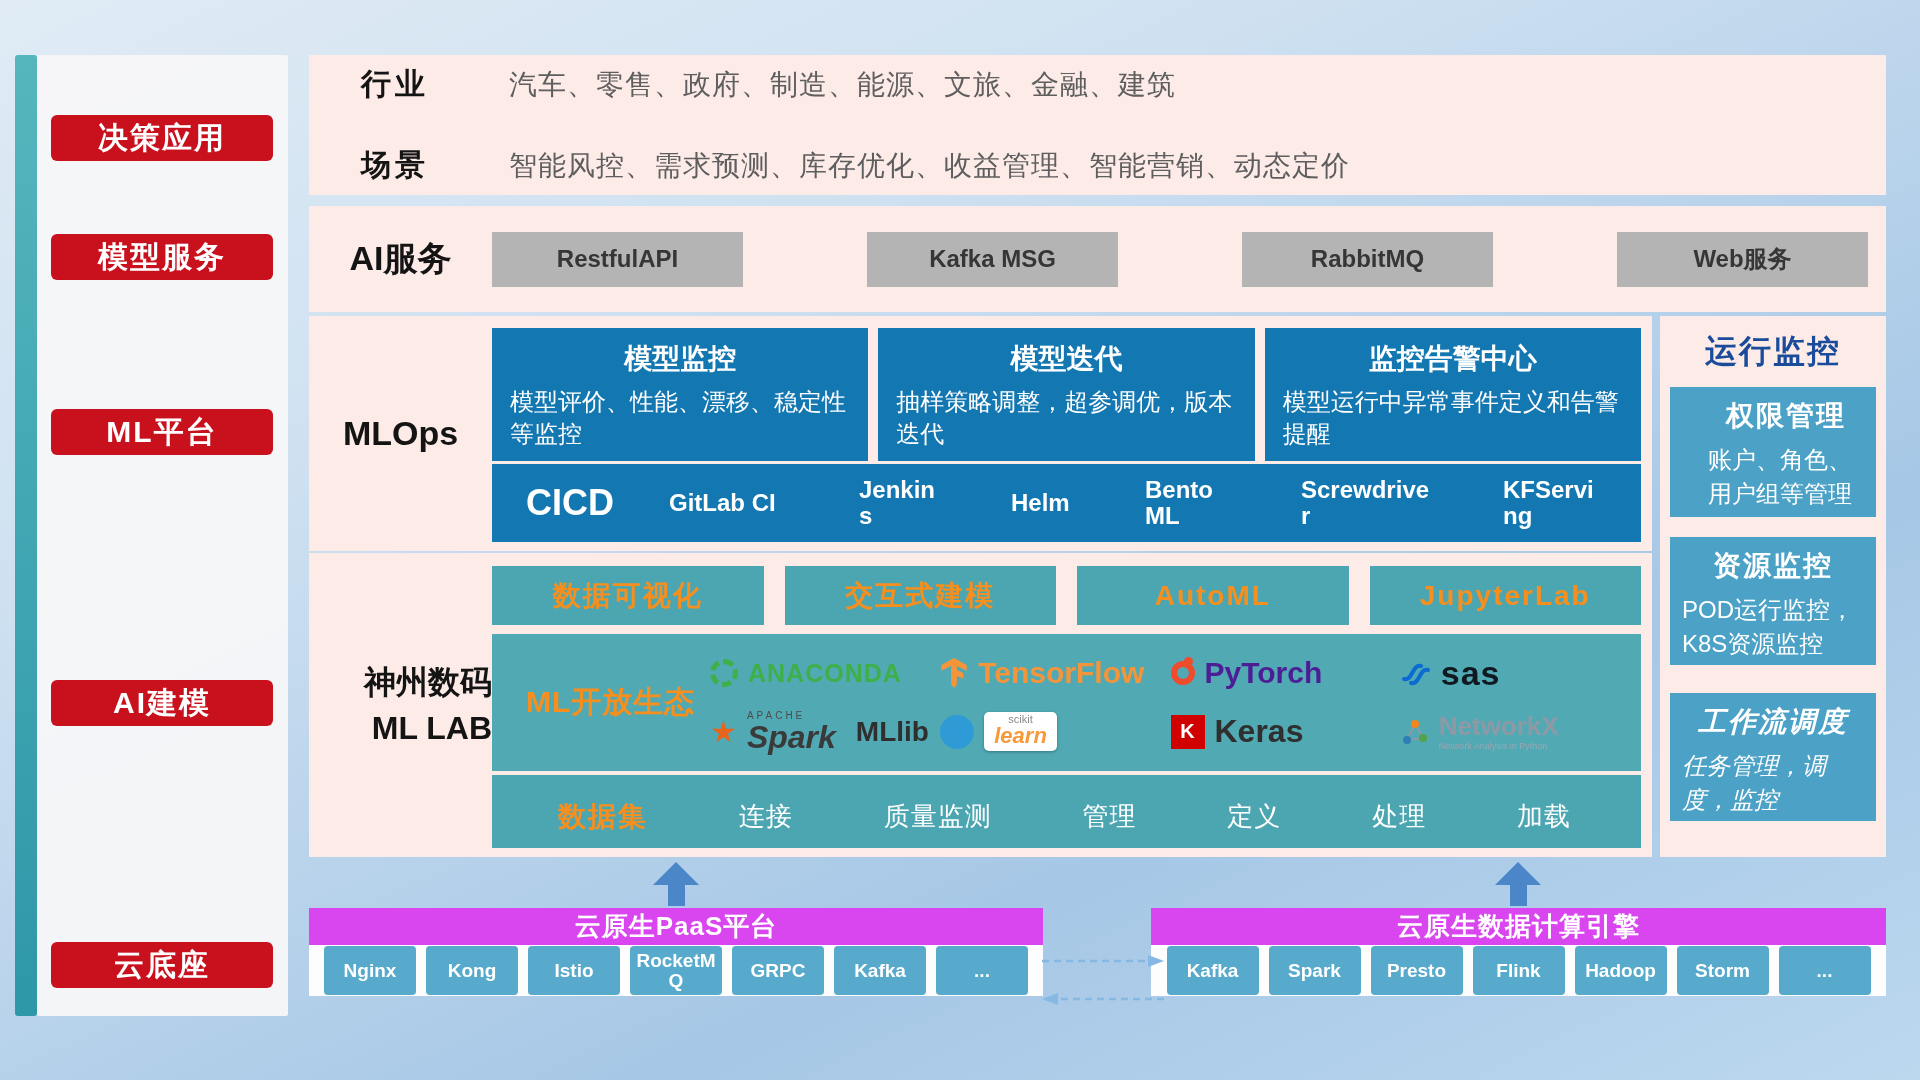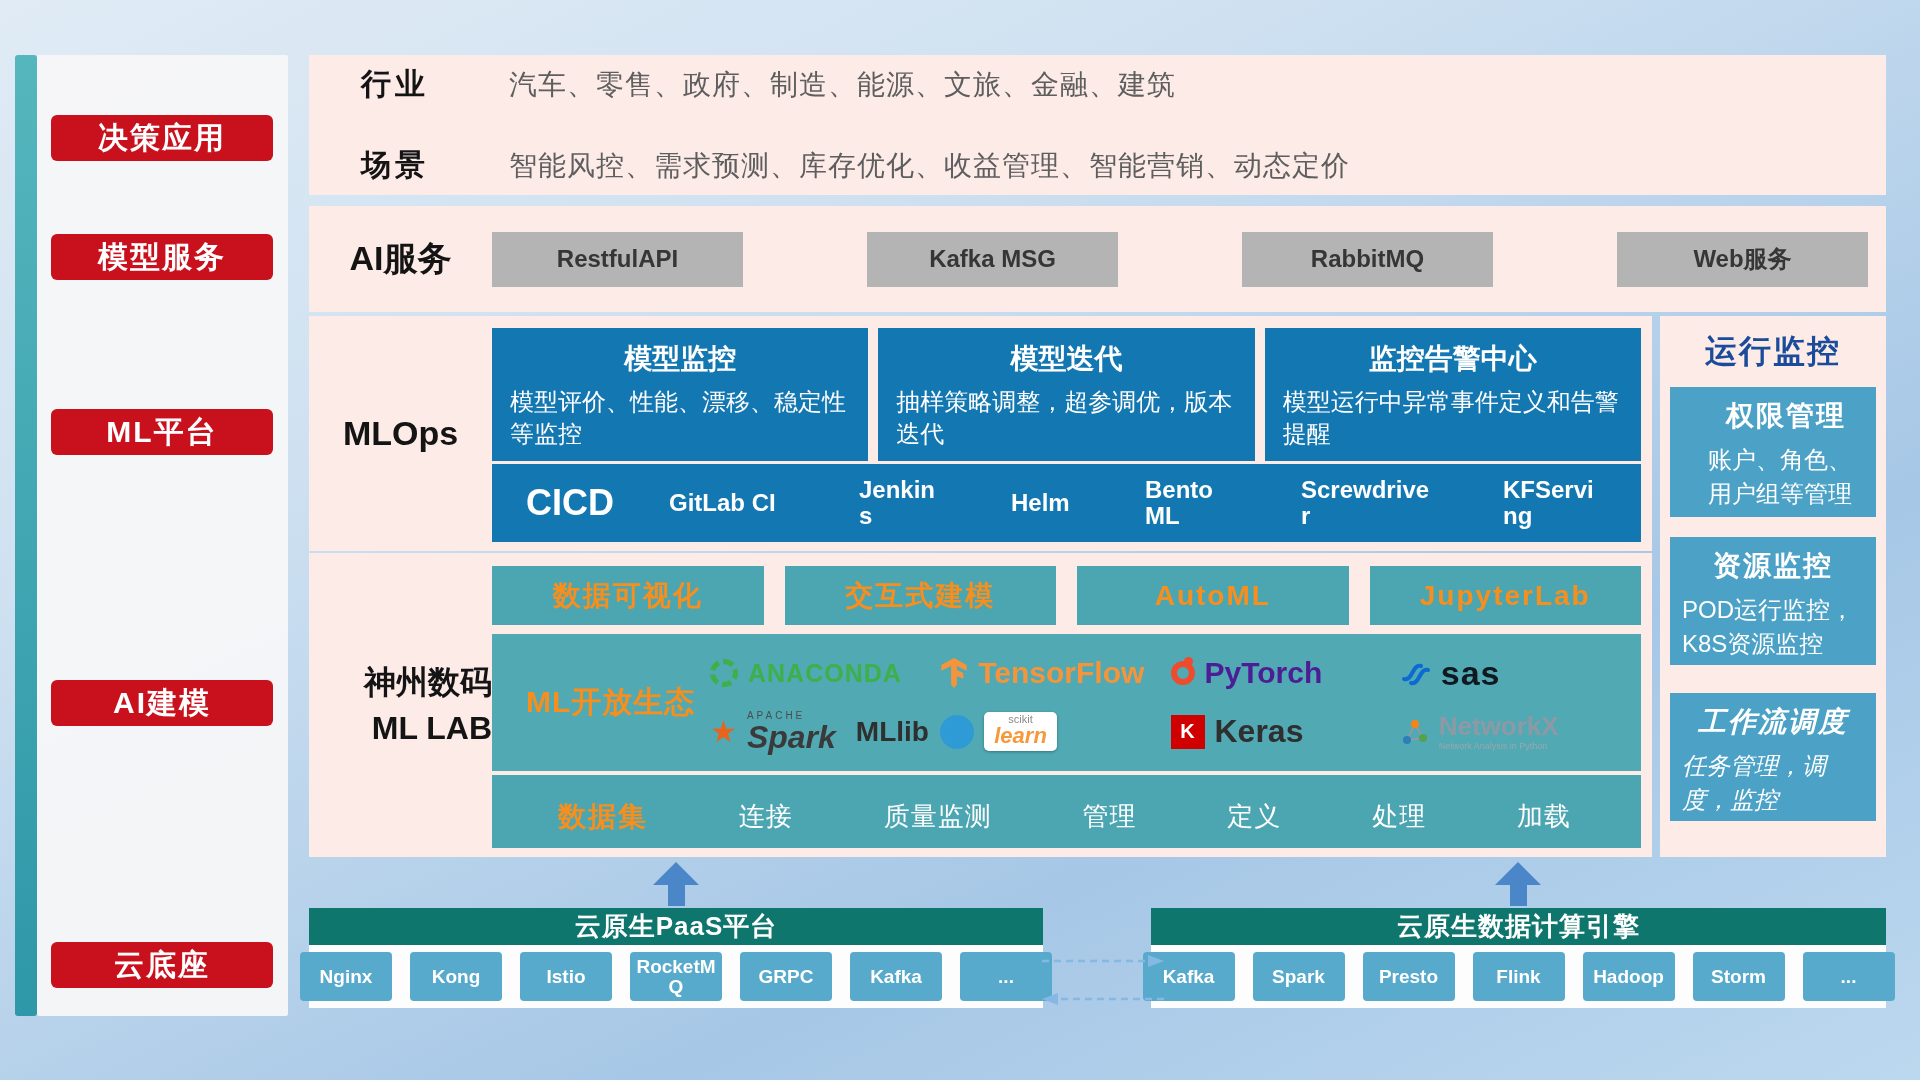--- a/index.html
+++ b/index.html
@@ -94,24 +94,24 @@
   .monitor-card-title { text-align:center; font-size:28px; font-weight:bold; letter-spacing:2px; }
   .monitor-card-desc { margin-top:8px; font-size:24px; line-height:1.4; }
   .mc1 { margin-top:13px; height:130px;padding-left:38px; }
   .mc2 { margin-top:20px; height:128px; }
   .mc3 { margin-top:28px; height:128px;font-style:italic; }
 
   
   .found-group { position:absolute; top:908px; }
   .fg-left { left:309px; width:734px; }
   .fg-right { left:1151px; width:735px; }
-  .found-bar { height:37px; background:#0f766e; color:#fff; font-size:26px; font-weight:bold;
+  .found-bar { height:37px; background:#d946ef; color:#fff; font-size:26px; font-weight:bold;
                display:flex; align-items:center; justify-content:center; letter-spacing:1px; }
-  .found-strip { height:63px; background:#fdfdfd; display:flex; align-items:center;
-                 justify-content:center; gap:18px; }
+  .found-strip { height:51px; background:#fdfdfd; display:flex; align-items:center;
+                 justify-content:center; gap:10px; }
   .found-btn { flex:0 0 92px; height:49px; background:#57aacb; color:#fff; font-size:19px; font-weight:bold;
                display:flex; align-items:center; justify-content:center; text-align:center;
                border-radius:4px; word-break:break-all; line-height:1.05; padding:0 6px; }
 
   
   .up-arrow { position:absolute; top:862px; width:46px; height:44px; }
   .up-arrow-head { width:0; height:0; border-left:23px solid transparent;
                    border-right:23px solid transparent; border-bottom:23px solid #4b86c9; }
   .up-arrow-stem { width:17px; height:21px; background:#4b86c9; margin:0 auto; }
   .dashed-arrows { position:absolute; left:1038px; top:945px; }

